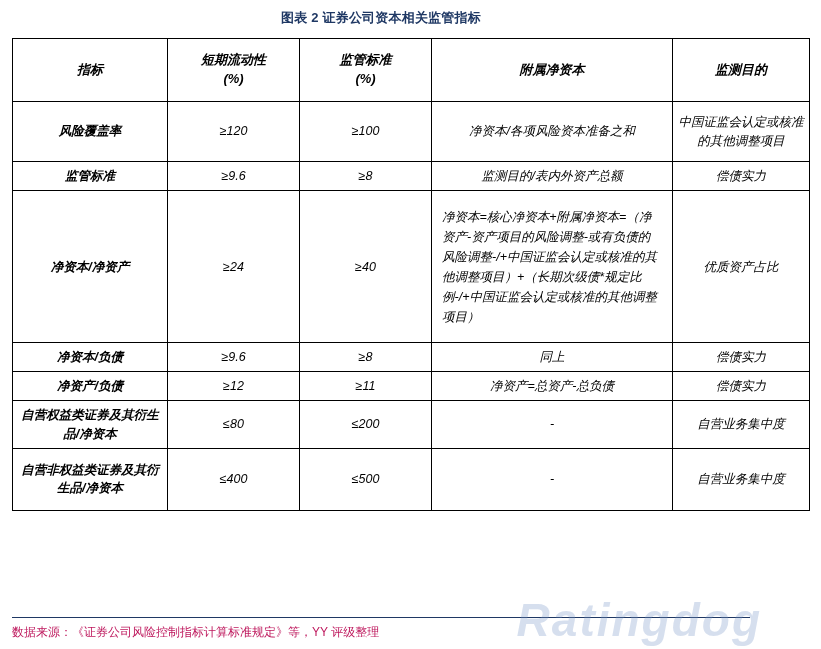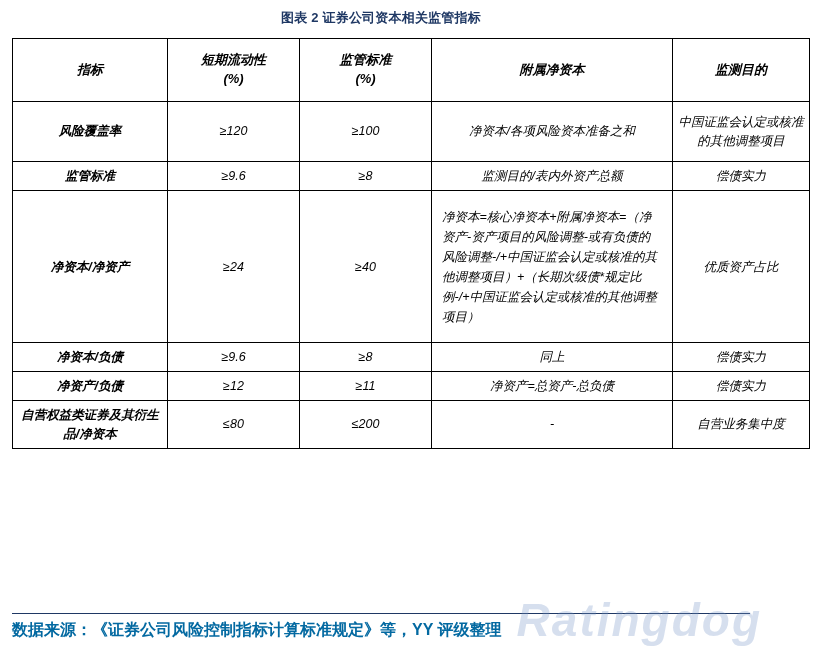--- a/index.html
+++ b/index.html
@@ -91,23 +91,23 @@
     position: absolute;
     left: 12px;
     bottom: 8px;
     right: 12px;
   }
   .footer-rule {
     border-top: 1px solid #1f3864;
     margin-bottom: 6px;
   }
   .footer-text {
-    font-size: 16px;
-    color: #0369a1;
-    font-weight: bold;
+    font-size: 12px;
+    color: #be185d;
+    font-weight: normal;
   }
   .tbl-area {
     position: relative;
     z-index: 2;
   }
 </style>
 </head>
 <body>
 
 <div class="page">
@@ -182,20 +182,27 @@
           <td class="calc">净资产=总资产-总负债</td>
           <td>偿债实力</td>
         </tr>
         <tr style="height:46px">
           <td class="metric">自营权益类证券及其衍生品/净资本</td>
           <td>≤80</td>
           <td>≤200</td>
           <td class="calc">-</td>
           <td>自营业务集中度</td>
         </tr>
+        <tr style="height:62px">
+          <td class="metric">自营非权益类证券及其衍生品/净资本</td>
+          <td>≤400</td>
+          <td>≤500</td>
+          <td class="calc">-</td>
+          <td>自营业务集中度</td>
+        </tr>
       </tbody>
     </table>
   </div>
 
   <div class="footer">
     <div class="footer-rule"></div>
     <div class="footer-text">数据来源：《证券公司风险控制指标计算标准规定》等，YY 评级整理</div>
   </div>
 
 </div>

